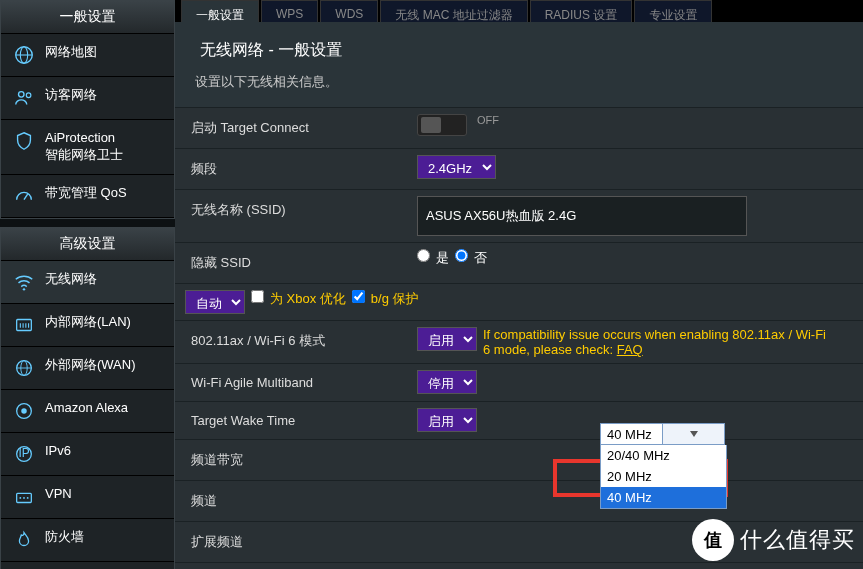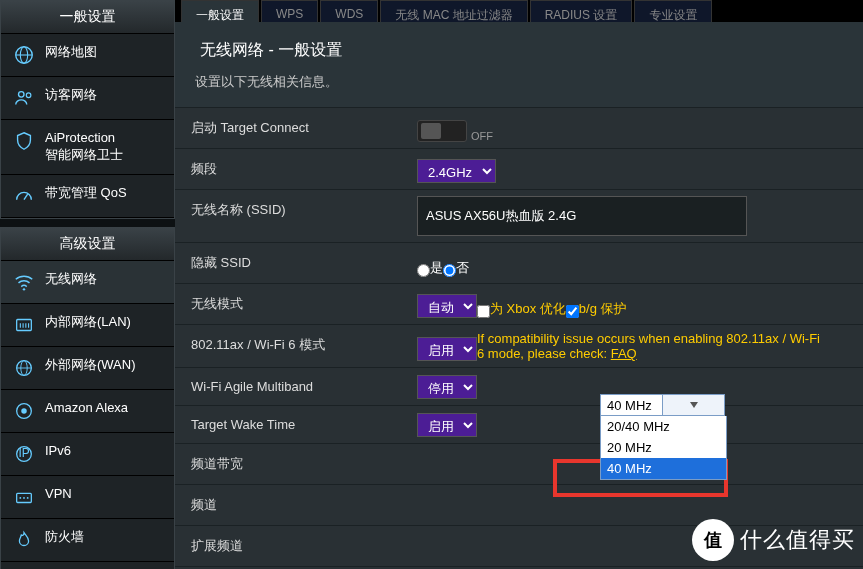--- a/index.html
+++ b/index.html
@@ -14,31 +14,31 @@
 .si .lb{font-size:13px;line-height:1.3}
 .main{flex:1;background:#2a3439;overflow:hidden;position:relative}
 .tabs{display:flex;background:#000;padding:0 6px}
 .tab{padding:6px 14px;background:#0f172a;margin-right:2px;font-size:12px;border:1px solid #333;border-bottom:none;height:22px;overflow:hidden;color:#888}
 .tab.act{background:#2a3439;color:#fff}
 .title{font-size:16px;padding:18px 25px 12px}
 .desc{padding:0 20px 16px;font-size:13px;color:#ccc}
 .grid{width:100%}
 .row{display:flex;border-top:1px solid #1a2124}
 .lc{width:232px;background:#293034;padding:11px 16px;color:#ddd;font-size:13px;flex-shrink:0}
-.rc{flex:1;background:#293034;padding:6px 10px;display:flex;align-items:flex-end;flex-wrap:wrap}
+.rc{flex:1;background:#293034;padding:6px 10px;display:flex;align-items:flex-start;gap:6px;flex-wrap:wrap}
 .tg{width:50px;height:22px;background:#222;border-radius:3px;border:1px solid #444;display:inline-block;position:relative}
 .tg::after{content:"";position:absolute;width:20px;height:16px;background:#555;border-radius:2px;top:2px;left:3px}
 .off{color:#999;font-size:11px;margin-left:4px}
 .sel{background:#4c1d95;border:1px solid #555;color:#fff;padding:4px 6px;height:24px;font-size:13px}
 .inp{background:#1a2022;border:1px solid #555;color:#fff;padding:4px 8px;height:40px;width:330px;font-size:13px}
 .rad{width:13px;height:13px}
 .yel{color:#fc0;font-size:13px}
 .lnk{color:#fc0;text-decoration:underline}
 .cb{width:13px;height:13px}
-.dd{position:absolute;left:425px;top:394px;width:127px;z-index:10}
+.dd{position:absolute;left:425px;top:423px;width:127px;z-index:10}
 .dds{width:125px;height:22px;display:flex;background:#fff;color:#000;border:1px solid #7a9cc6}
 .dds span{flex:1;padding:3px 6px}
 .dda{width:17px;border-left:1px solid #7a9cc6;display:flex;align-items:center;justify-content:center;background:#eef3fa}
 .ddl{background:#fff;color:#000;border:1px solid #7a9cc6;border-top:none}
 .ddo{padding:3px 6px;cursor:pointer}
 .ddo.hl{background:#1e6fdb;color:#fff}
 .redbox{position:absolute;left:378px;top:459px;width:175px;height:38px;border:4px solid #e8362d;z-index:9;pointer-events:none}
 .wm{position:absolute;right:8px;bottom:8px;display:flex;align-items:center;gap:6px;z-index:20}
 .wmc{width:42px;height:42px;border-radius:50%;background:#fff;color:#000;display:flex;align-items:center;justify-content:center;font-size:18px;font-weight:bold}
 .wmt{color:#fff;font-size:22px;font-weight:normal;letter-spacing:1px}
@@ -200,21 +200,20 @@
    <div class="row">
           <div class="lc">隐藏 SSID</div>
     <div class="rc">
      <input type="radio" class="rad" style="">
             <span>是</span>
      <input type="radio" class="rad" checked="" style="">
             <span>否</span>
           </div>
         </div>
    <div class="row">
-          <div class="lc">无线模式</div>
     <div class="rc">
      <select class="sel"><option>自动</option></select>
      <input type="checkbox" class="cb" style="">
             <span class="yel">为 Xbox 优化</span>
      <input type="checkbox" class="cb" checked="" style="">
             <span class="yel">b/g 保护</span>
           </div>
         </div>
    <div class="row">
           <div class="lc">802.11ax / Wi-Fi 6 模式</div>

